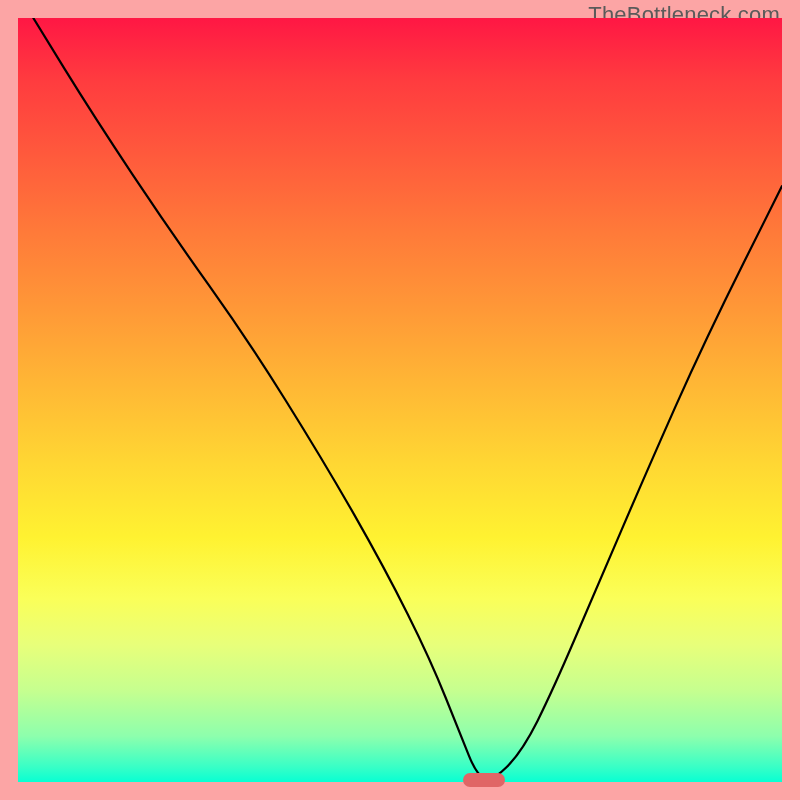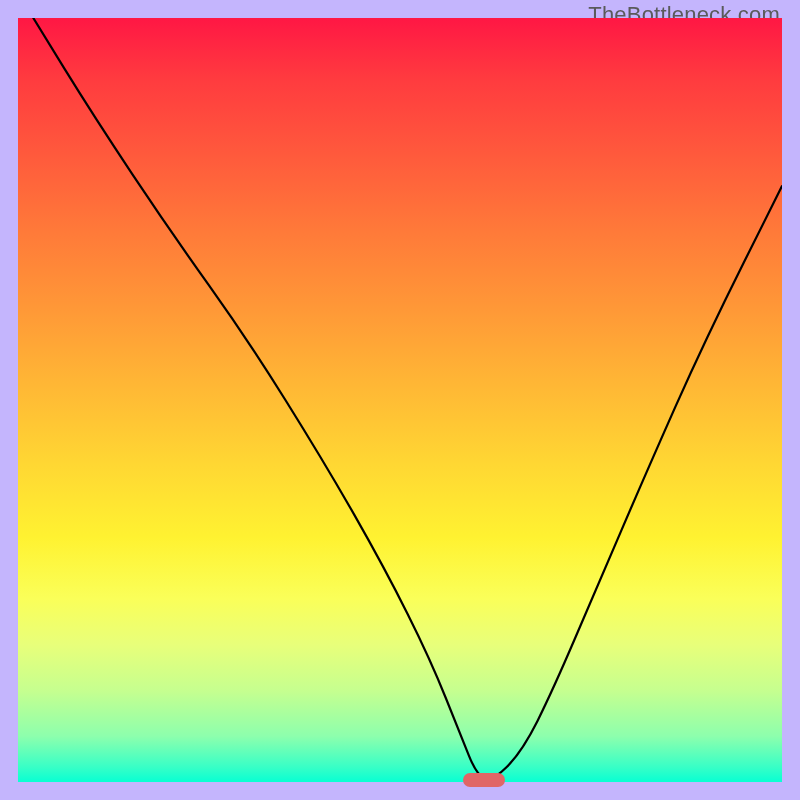--- a/index.html
+++ b/index.html
@@ -8,21 +8,21 @@
     width: 800px;
     height: 800px;
     overflow: hidden;
     background: #000;
     font-family: Arial, Helvetica, sans-serif;
   }
   .chart-wrap {
     position: relative;
     width: 800px;
     height: 800px;
-    background: #c4b5fd;
+    background: #fca5a5;
   }
   .plot {
     position: absolute;
     left: 18px;
     top: 18px;
     width: 764px;
     height: 764px;
     
     background: linear-gradient(to bottom,
       #ff1744 0%,

